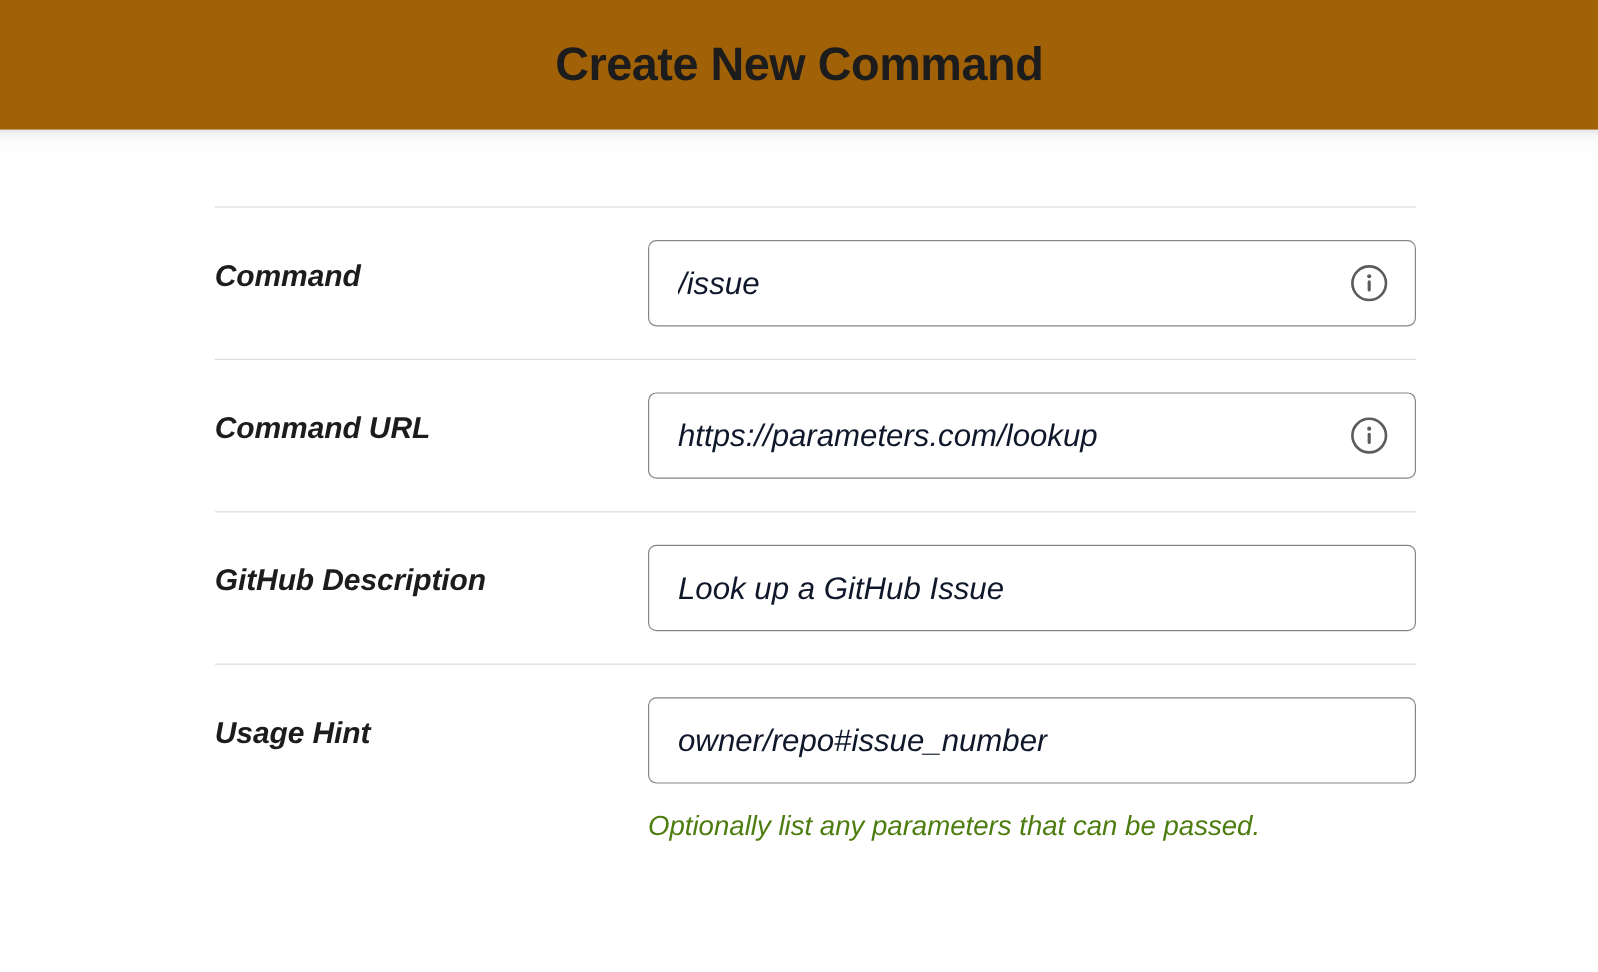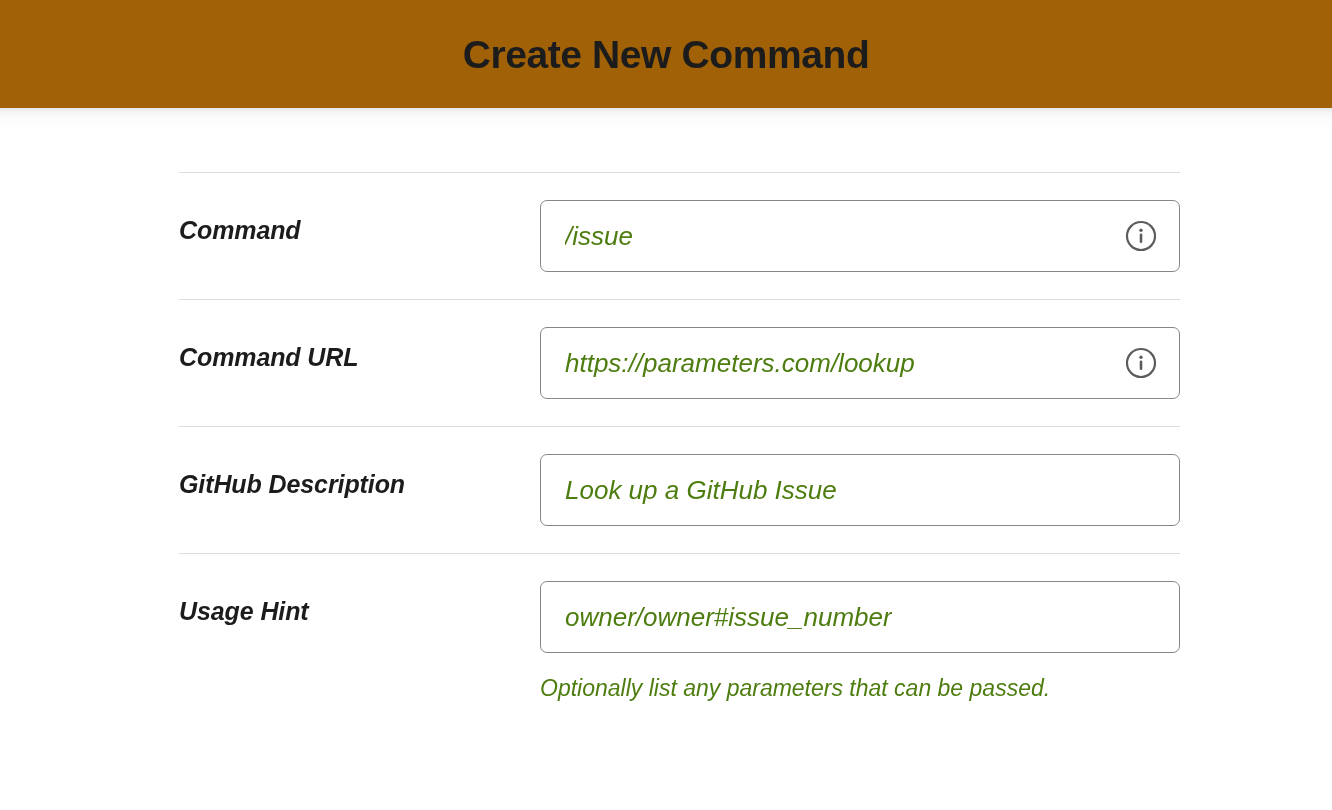--- a/index.html
+++ b/index.html
@@ -91,21 +91,21 @@
     height: 72px;
     border: 1px solid #868686;
     border-radius: 7px;
     background: #ffffff;
     display: flex;
     align-items: center;
     padding: 0 24px;
   }
   .input-value {
     font-size: 26px;
-    color: #4d7c0f;
+    color: #0f172a;
     line-height: 1.1;
     white-space: nowrap;
     overflow: hidden;
   }
 
   .info-icon {
     position: absolute;
     right: 22px;
     top: 50%;
     transform: translateY(-50%);
@@ -173,20 +173,20 @@
         <div class="input-box">
           <span class="input-value">Look up a GitHub Issue</span>
         </div>
       </div>
     </div>
 
     <div class="form-row">
       <div class="row-label">Usage Hint</div>
       <div class="field-col">
         <div class="input-box">
-          <span class="input-value">owner/owner#issue_number</span>
+          <span class="input-value">owner/repo#issue_number</span>
         </div>
         <div class="field-help">Optionally list any parameters that can be passed.</div>
       </div>
     </div>
 
   </div>
 </div>
 
 </body></html>

